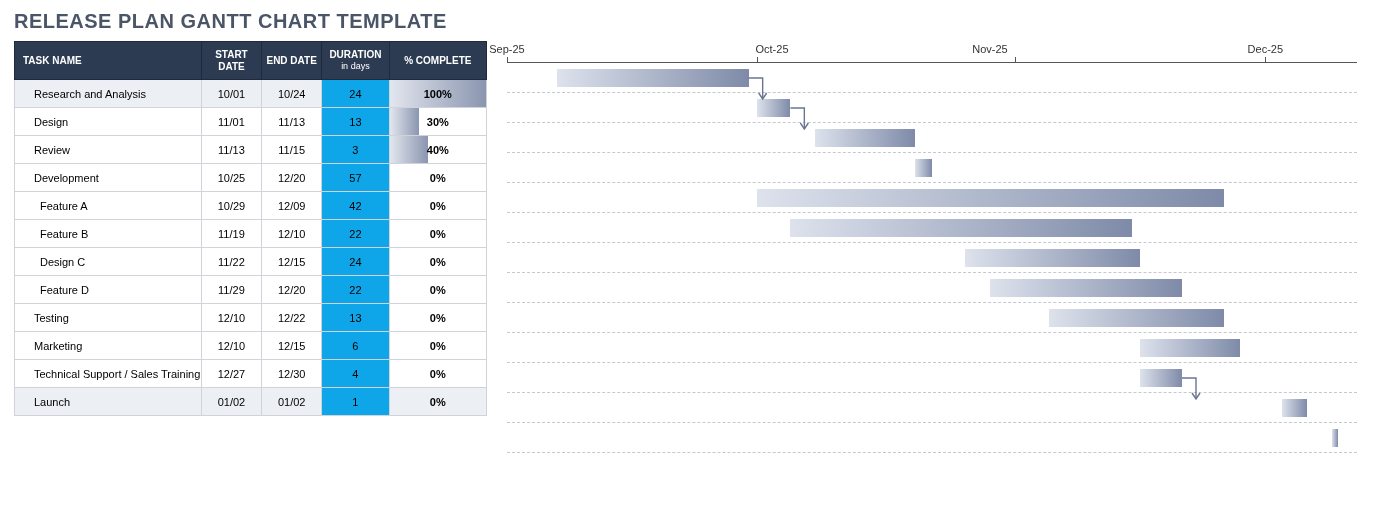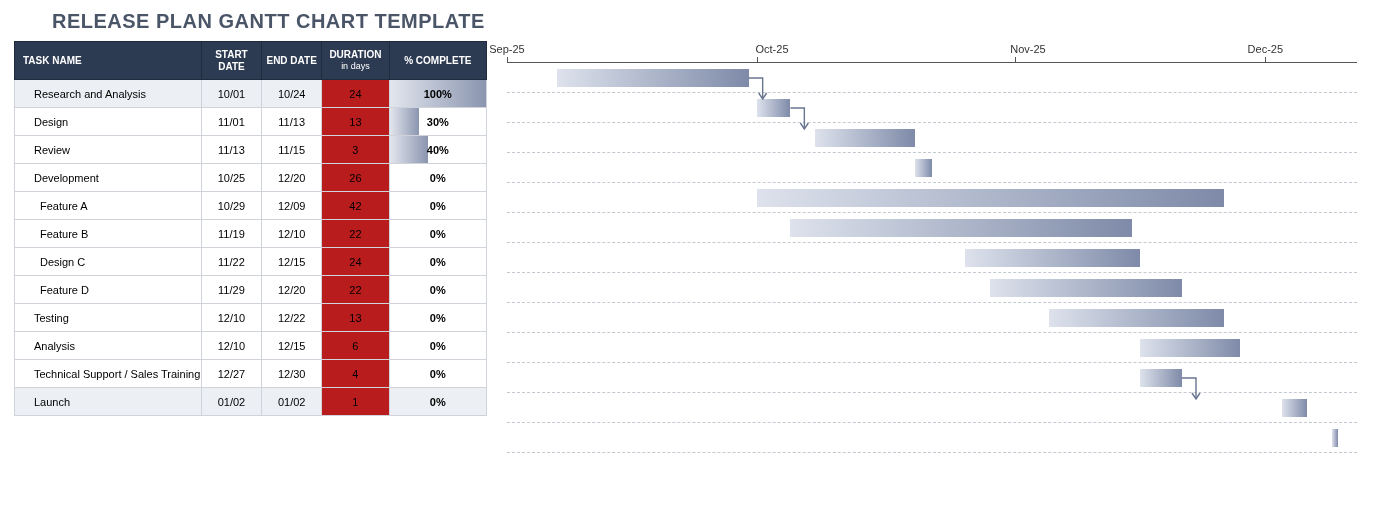--- a/index.html
+++ b/index.html
@@ -8,21 +8,20 @@
     background: #fff;
     padding: 10px 14px;
     width: 1392px;
   }
   .title {
     font-size: 20px;
     font-weight: 700;
     letter-spacing: 0.5px;
     color: #4a5568;
     margin-bottom: 8px;
-    margin-left: 38px;
   }
   .container {
     display: flex;
     gap: 20px;
     align-items: flex-start;
   }
   
   .tbl {
     border-collapse: collapse;
     width: 473px;
@@ -45,21 +44,21 @@
   .tbl td {
     border: 1px solid #d0d4da;
     padding: 0;
     height: 28px;
     vertical-align: middle;
     text-align: center;
     background:#fff;
   }
   .tbl td.name { text-align: left; padding-left: 19px; }
   .tbl td.name.indent { padding-left: 25px; }
-  .tbl td.dur { background: #b91c1c; }
+  .tbl td.dur { background: #0ea5e9; }
   .tbl td.pct { position: relative; padding:0;font-weight:bold; }
   .pct-fill {
     position: absolute; left:0; top:0; bottom:0;
     background: linear-gradient(90deg, #e2e6ee 0%, #8a95af 100%);
   }
   .pct-text { position: relative; z-index:1; }
   .tbl tr.shade td.name,
   .tbl tr.shade td.date,
   .tbl tr.shade td.pct { background: #eceff3; }
   .tbl tr.shade td.pct .pct-fill { opacity:1; }
@@ -156,21 +155,21 @@
           <td class="name">Review</td>
           <td class="date">11/13</td>
           <td class="date">11/15</td>
           <td class="dur">3</td>
           <td class="pct"><div class="pct-fill" style="width:40%"></div><span class="pct-text">40%</span></td>
         </tr>
         <tr>
           <td class="name">Development</td>
           <td class="date">10/25</td>
           <td class="date">12/20</td>
-          <td class="dur">26</td>
+          <td class="dur">57</td>
           <td class="pct"><div class="pct-fill" style="width:0%"></div><span class="pct-text">0%</span></td>
         </tr>
         <tr>
           <td class="name indent">Feature A</td>
           <td class="date">10/29</td>
           <td class="date">12/09</td>
           <td class="dur">42</td>
           <td class="pct"><div class="pct-fill" style="width:0%"></div><span class="pct-text">0%</span></td>
         </tr>
         <tr>
@@ -195,21 +194,21 @@
           <td class="pct"><div class="pct-fill" style="width:0%"></div><span class="pct-text">0%</span></td>
         </tr>
         <tr>
           <td class="name">Testing</td>
           <td class="date">12/10</td>
           <td class="date">12/22</td>
           <td class="dur">13</td>
           <td class="pct"><div class="pct-fill" style="width:0%"></div><span class="pct-text">0%</span></td>
         </tr>
         <tr>
-          <td class="name">Analysis</td>
+          <td class="name">Marketing</td>
           <td class="date">12/10</td>
           <td class="date">12/15</td>
           <td class="dur">6</td>
           <td class="pct"><div class="pct-fill" style="width:0%"></div><span class="pct-text">0%</span></td>
         </tr>
         <tr>
           <td class="name">Technical Support / Sales Training</td>
           <td class="date">12/27</td>
           <td class="date">12/30</td>
           <td class="dur">4</td>
@@ -225,21 +224,21 @@
       </tbody>
   </table>
 
   <div class="gantt">
     <div class="axis" id="axis">
         <div class="tick" style="left: 0px;"></div>
         <div class="axis-label" style="left: 0px;">Sep-25</div>
         <div class="tick" style="left: 250px;"></div>
         <div class="axis-label" style="left: 265px;">Oct-25</div>
         <div class="tick" style="left: 508.333px;"></div>
-        <div class="axis-label" style="left: 521px;">Nov-25</div>
+        <div class="axis-label" style="left: 483px;">Nov-25</div>
         <div class="tick" style="left: 758.333px;"></div>
         <div class="axis-label" style="left: 758.333px;">Dec-25</div>
       </div>
     <div class="rows" id="grows">
         <div class="grow">
           <div class="bar" style="left: 50px; width: 191.667px;"></div>
         </div>
         <div class="grow">
           <div class="bar" style="left: 250px; width: 33.3333px;"></div>
         </div>

